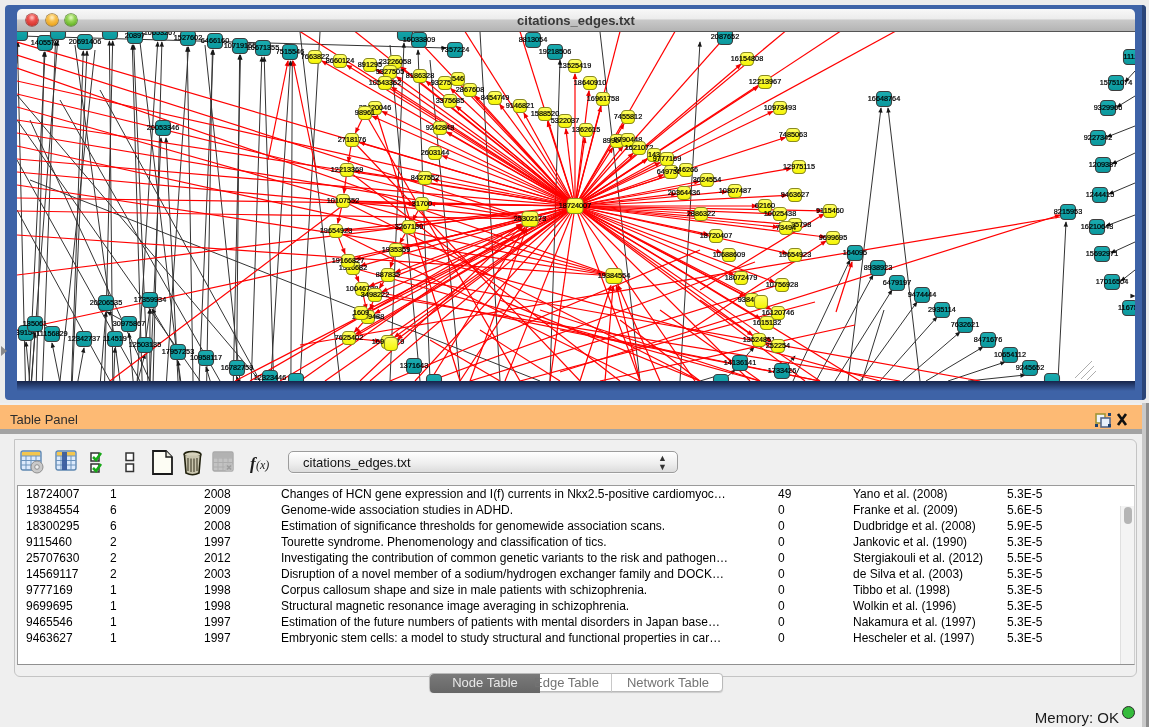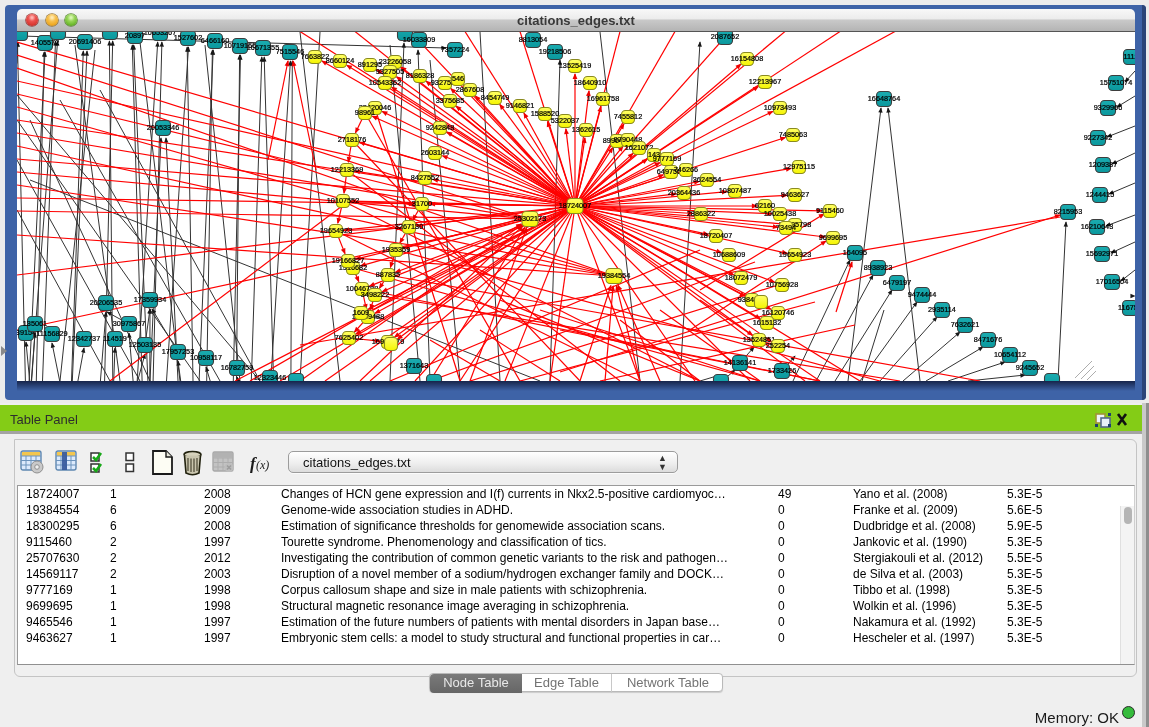--- a/index.html
+++ b/index.html
@@ -14,38 +14,38 @@
 #titlebar .tl { position:absolute; top:5px; width:12px; height:12px; border-radius:50%; }
 #titlebar .t1 { left:9px; background:radial-gradient(circle at 50% 30%, #ffb3b0 8%, #ec5350 35%, #d93831 70%, #8a1f1c); box-shadow:0 0 0 0.8px #9a4240;}
 #titlebar .t2 { left:29px; background:radial-gradient(circle at 50% 30%, #ffe9b0 8%, #f7c150 35%, #efa921 70%, #93611a); box-shadow:0 0 0 0.8px #9c7a3a;}
 #titlebar .t3 { left:48px; background:radial-gradient(circle at 50% 30%, #d8f5b0 8%, #97d558 35%, #6cb92c 70%, #3f7218); box-shadow:0 0 0 0.8px #5f8a3a;}
 #titlebar .wt { position:absolute; width:100%; text-align:center; top:4px; font-size:13px; font-weight:bold; color:#393939; }
 #canvas { left:17px; top:32px; width:1118px; height:349px; background:#ffffff; }
 
 #tp { left:0px; top:403px; width:1149px; height:324px; background:#efefef; }
 #tp .rightedge { position:absolute; right:0; top:0; width:3px; height:100%; background:#8e8e8e; }
 #tp .rightedge2 { position:absolute; right:3px; top:0; width:4px; height:100%; background:#c9c9c9; }
-#tpTitle { left:0; top:2px; width:1143px; height:29px; background:#84cc16; border-bottom:3px solid #a3a3a3;}
+#tpTitle { left:0; top:2px; width:1143px; height:29px; background:#fdba74; border-bottom:5px solid #a3a3a3;}
 #tpTitle .txt { position:absolute; left:10px; top:7px; font-size:13px; color:#2e2e2e; }
 #content { left:14px; top:439px; width:1123px; height:238px; background:#f0f0f0; border:1px solid #c4c4c4; border-radius:0 6px 6px 6px; }
 #dropdown { left:288px; top:451px; width:390px; height:22px; background:linear-gradient(#ffffff,#ededed 60%, #dcdcdc); border:1px solid #9c9c9c; border-radius:5px; box-shadow:0 1px 0 rgba(255,255,255,.7);}
 #dropdown .txt { position:absolute; left:14px; top:3px; font-size:13px; color:#111; }
 #dropdown .arr { position:absolute; right:10px; top:2px; font-size:9px; color:#333; line-height:9px; text-align:center;}
 
 #tblwrap { left:17px; top:485px; width:1118px; height:180px; background:#ffffff; border-left:1px solid #9a9a9a; border-top:1px solid #9a9a9a; border-right:1px solid #cfcfcf; border-bottom:1px solid #909090;}
 table.t { border-collapse:collapse; table-layout:fixed; width:1076px; font-size:12px; }
 table.t th { height:20px; font-weight:normal; font-size:12px; text-align:center; color:#000; background:#c2e0f0; border-right:1px solid #9fb9c8; border-bottom:1px solid #8ea8b8; padding:0; overflow:hidden; white-space:nowrap;}
 table.t th.sel { background:#e9e9e9; border-right:1px solid #bcbcbc; border-bottom:1px solid #a8a8a8;}
 table.t td { height:16px; padding:0 0 0 8px; overflow:hidden; white-space:nowrap; color:#000; }
 #vscroll { left:1120px; top:506px; width:14px; height:158px; background:#f4f4f4; border-left:1px solid #e0e0e0;}
 #vscroll .thumb { position:absolute; left:2.5px; top:1px; width:8px; height:17px; border-radius:4px; background:#b5b5b5;}
 
 #tabs { left:429px; top:673px; width:294px; height:19px; border-radius:4px; background:#ffffff; border:1px solid #b9b9b9; box-shadow:0 1px 1px rgba(0,0,0,.15); font-size:13px; }
 #tabs .seg { position:absolute; top:0; height:19px; line-height:18px; text-align:center; color:#737373; }
-#tabs .s1 { left:0; width:92px; background:linear-gradient(#7a7a7a,#666666); color:#e8e8e8; border-radius:4px 0 0 4px; }
+#tabs .s1 { left:0; width:110px; background:linear-gradient(#7a7a7a,#666666); color:#e8e8e8; border-radius:4px 0 0 4px; }
 #tabs .s2 { left:92px; width:90px; border-right:1px solid #c8c8c8;}
 #tabs .s3 { left:182px; width:112px; }
 #mem { right:30px; top:709px; font-size:15px; color:#1a1a1a; }
 #memdot { right:-16px; top:-3px; width:13px; height:13px; background:#35bb3c; border:1.3px solid #2c2c2c; border-radius:50%; position:absolute;}
 .icon { position:absolute; top:450px; }
 </style>
 </head>
 <body>
 <div class="abs" id="netframe">
     <div class="darkright"></div>
@@ -762,21 +762,21 @@
           <td>0</td>
           <td>Wolkin et al. (1996)</td>
           <td style="padding-left:6px">5.3E-5</td>
         </tr>
 <tr>
           <td>9465546</td>
           <td>1</td>
           <td style="padding-left:6px">1997</td>
           <td>Estimation of the future numbers of patients with mental disorders in Japan base…</td>
           <td>0</td>
-          <td>Nakamura et al. (1992)</td>
+          <td>Nakamura et al. (1997)</td>
           <td style="padding-left:6px">5.3E-5</td>
         </tr>
 <tr>
           <td>9463627</td>
           <td>1</td>
           <td style="padding-left:6px">1997</td>
           <td>Embryonic stem cells: a model to study structural and functional properties in car…</td>
           <td>0</td>
           <td>Hescheler et al. (1997)</td>
           <td style="padding-left:6px">5.3E-5</td>

